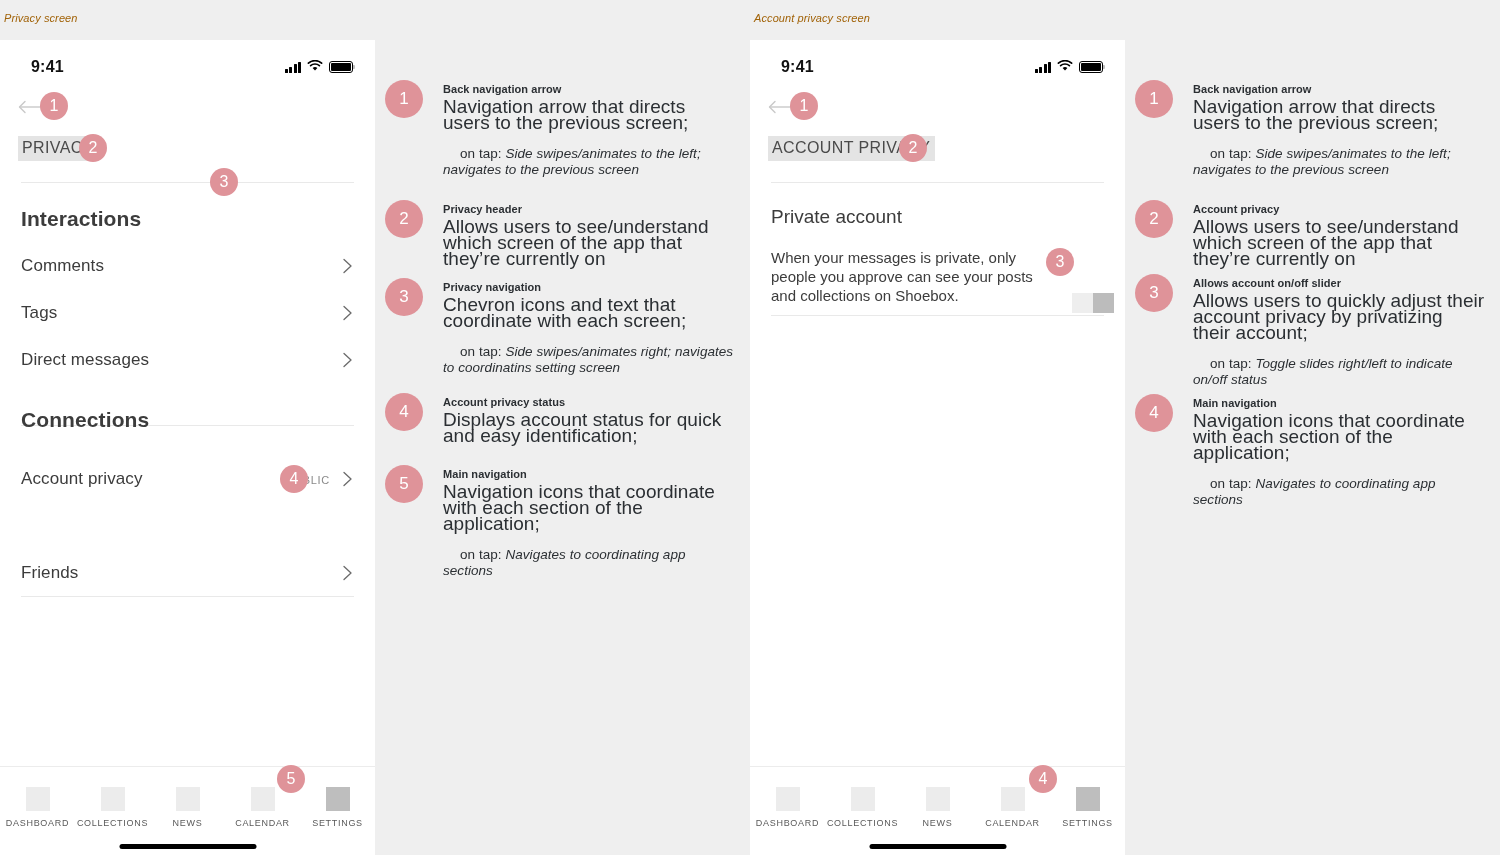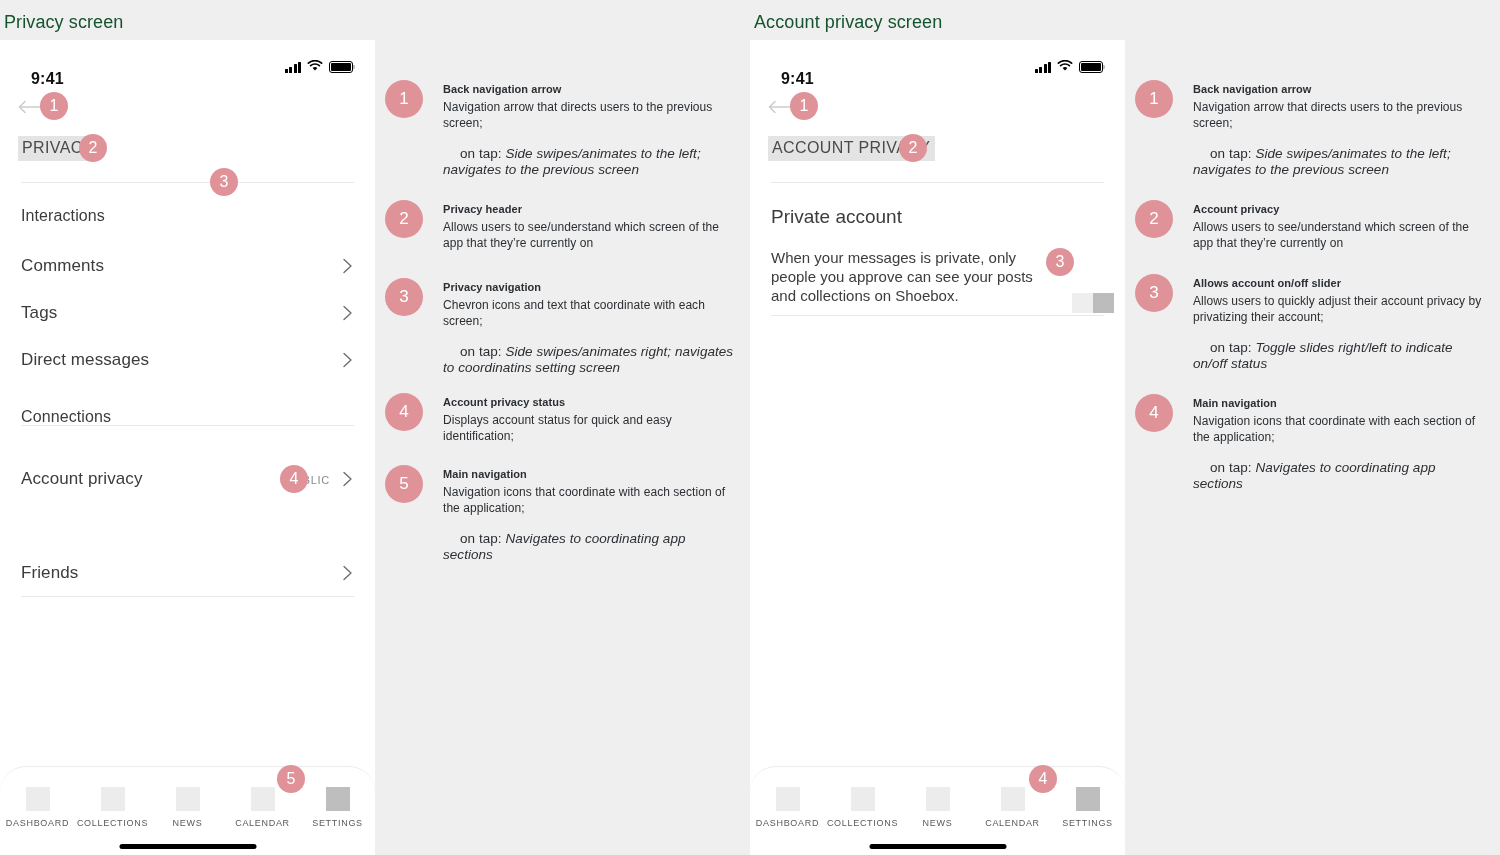--- a/index.html
+++ b/index.html
@@ -12,24 +12,25 @@
     background: #efefef;
     font-family: "Liberation Sans", sans-serif;
     overflow: hidden;
     position: relative;
     -webkit-font-smoothing: antialiased;
   }
 
   
   .section-title {
     position: absolute;
-    font-size: 18px;
-    color: #14532d;
+    font-size: 11px;
+    color: #a16207;
     letter-spacing: 0.1px;
     top: 12px;
+    font-style: italic;
   }
   #title-left  { left: 4px; }
   #title-right { left: 754px; }
 
   
   .phone {
     position: absolute;
     top: 40px;
     width: 375px;
     height: 815px;
@@ -46,21 +47,20 @@
     height: 56px;
   }
   .status-time {
     position: absolute;
     left: 31px;
     top: 18px;
     font-size: 16px;
     font-weight: bold;
     color: #111;
     letter-spacing: 0.2px;
-    margin-top: 12px;
   }
   .status-icons {
     position: absolute;
     right: 22px;
     top: 18px;
     display: flex;
     align-items: center;
     gap: 6px;
   }
   .sig-bars { display: flex; align-items: flex-end; gap: 1.5px; height: 11px; }
@@ -112,23 +112,24 @@
     position: absolute;
     left: 21px; right: 21px;
     height: 1px;
     background: #e9e9e9;
   }
 
   
   .group-head {
     position: absolute;
     left: 21px;
-    font-size: 16px;
+    font-size: 21px;
     color: #3c3c3c;
     letter-spacing: 0.1px;
+    font-weight: bold;
   }
 
   
   .row {
     position: absolute;
     left: 21px; right: 21px;
     height: 30px;
   }
   .row-label {
     position: absolute;
@@ -178,21 +179,20 @@
     background: #bcbcbc;
   }
 
   
   .tabbar {
     position: absolute;
     left: 0; right: 0;
     bottom: 0;
     height: 88px;
     border-top: 1px solid #ececec;
-    border-radius: 26px;
   }
   .tabs {
     position: absolute;
     left: 0; right: 0; top: 20px;
     display: flex;
   }
   .tab {
     flex: 1 1 0;
     display: flex;
     flex-direction: column;
@@ -262,21 +262,21 @@
   }
   .anno-text { position: absolute; left: 63px; width: 292px; }
   .anno-title {
     font-size: 11px;
     font-weight: bold;
     color: #2b2f33;
     line-height: 18px;
     letter-spacing: 0.05px;
   }
   .anno-desc {
-    font-size: 12px;
+    font-size: 19px;
     color: #2b2f33;
     line-height: 16px;
     margin-top: 1px;
     letter-spacing: 0.05px;
   }
   .anno-ontap {
     font-size: 13.5px;
     color: #2b2f33;
     line-height: 16px;
     margin-top: 15px;

